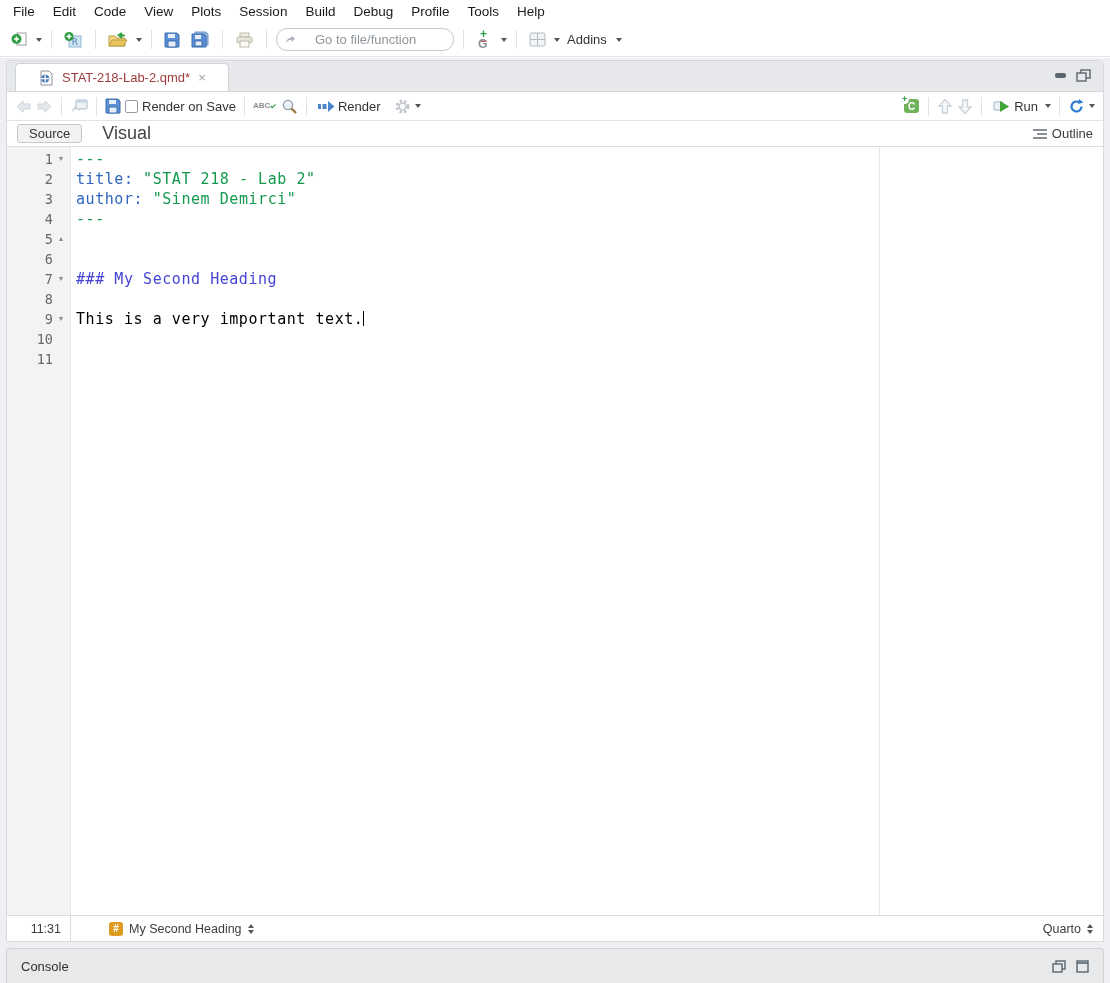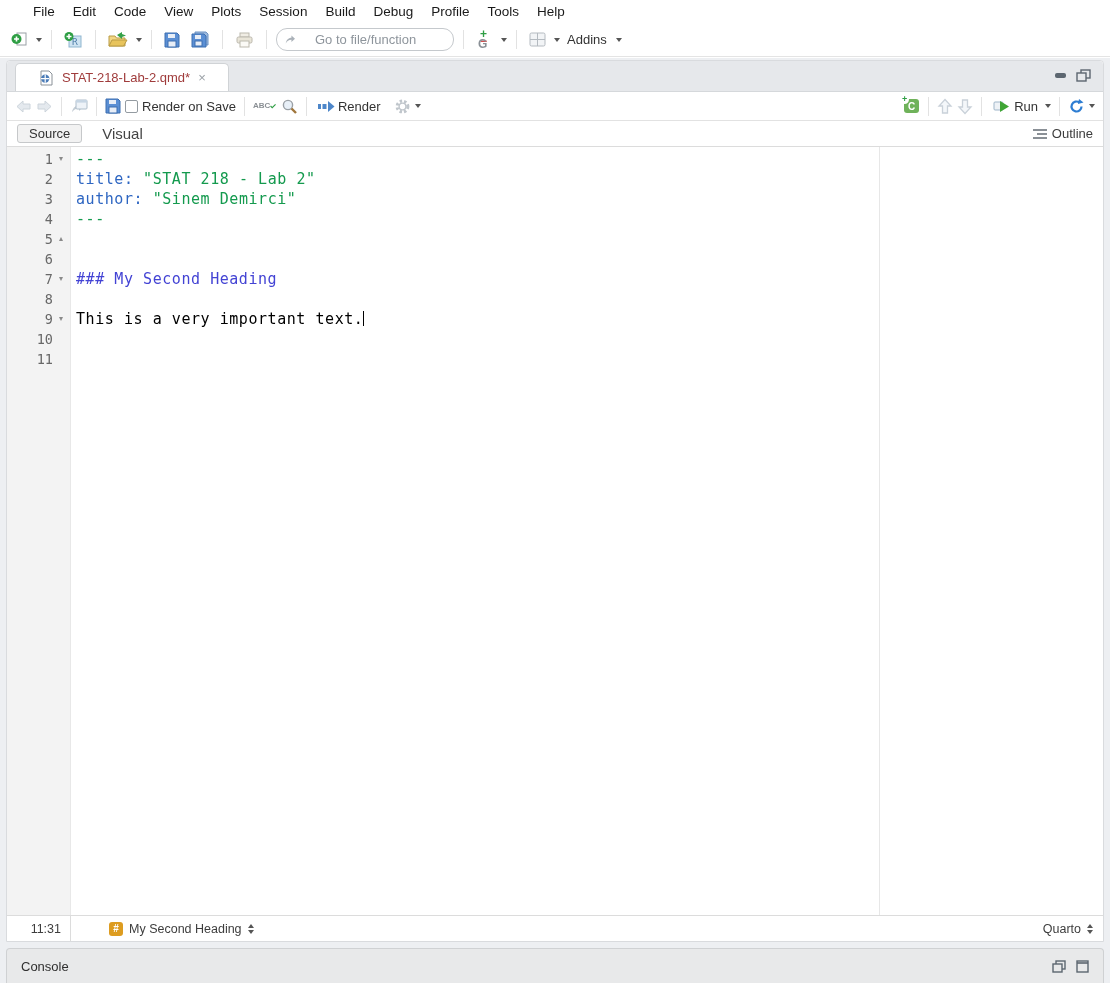--- a/index.html
+++ b/index.html
@@ -1,19 +1,19 @@
 <!DOCTYPE html>
 <html><head>
 <meta charset="utf-8">
 <style>
   * { margin:0; padding:0; box-sizing:border-box; }
   html,body { width:1110px; height:983px; background:#fff; font-family:"Liberation Sans", sans-serif; overflow:hidden; position:relative; }
 
   
-  .menubar { position:absolute; top:0; left:0; right:0; height:23px; display:flex; align-items:center; padding-left:24px; background:#fff; }
+  .menubar { position:absolute; top:0; left:0; right:0; height:23px; display:flex; align-items:center; padding-left:4px; background:#fff; }
   .menu-item { padding:2px 9px; font-size:13.5px; color:#1a1a1a; cursor:default; }
 
   
   .toolbar-main { position:absolute; top:23px; left:0; right:0; height:34px; background:#fff; border-bottom:1px solid #e4e4e4; display:flex; align-items:center; padding-left:8px; gap:5px; }
   .tb-btn { display:flex; align-items:center; gap:3px; padding:3px 3px; border-radius:3px; }
   .divider { width:1px; height:19px; background:#e2e2e2; margin:0 4px; }
   .caret { width:0; height:0; border-left:3.5px solid transparent; border-right:3.5px solid transparent; border-top:4px solid #555; display:inline-block; }
   .goto-box { display:flex; align-items:center; width:178px; height:23px; border:1px solid #c5c9cd; border-radius:11px; padding:0 8px; gap:20px; background:#fff; }
   .goto-box input { border:none; outline:none; font-size:13px; color:#444; width:130px; font-family:"Liberation Sans",sans-serif; background:transparent; }
   .goto-box input::placeholder { color:#8e959c; }
@@ -41,21 +41,21 @@
 
   
   .ed-toolbar { height:29px; border-bottom:1px solid #e2e2e2; display:flex; align-items:center; padding:0 8px; gap:4px; }
   .ed-toolbar .spacer { flex:1; }
   .label13 { font-size:13px; color:#333; }
   .checkbox { width:13px; height:13px; border:1px solid #949ba1; border-radius:2px; background:#fff; }
 
   
   .mode-bar { height:26px; border-bottom:1px solid #dcdcdc; display:flex; align-items:center; padding:0 10px; gap:14px; }
   .mode-btn { font-size:13px; color:#333; padding:1px 11px; border:1px solid #c6c8ca; border-radius:3px; background:#f2f2f2; }
-  .mode-plain { font-size:15px; color:#444; padding:1px 6px; }
+  .mode-plain { font-size:18px; color:#444; padding:1px 6px; }
   .outline-btn { margin-left:auto; display:flex; align-items:center; gap:5px; font-size:13px; color:#3c3c3c; }
   .outline-icon { display:flex; flex-direction:column; gap:2px; align-items:flex-end; }
   .outline-icon i { display:block; height:2px; background:#8a9096; }
   .outline-icon i:nth-child(1){width:14px;} .outline-icon i:nth-child(2){width:10px;} .outline-icon i:nth-child(3){width:14px;}
 
   
   .code-wrap { flex:1; display:flex; position:relative; overflow:hidden; }
   .gutter { width:64px; background:#f3f3f3; border-right:1px solid #e8e8e8; padding-top:2px; }
   .gut-line { height:20px; display:flex; align-items:center; }
   .lnum { width:46px; text-align:right; font-family:"DejaVu Sans Mono", monospace; font-size:13.5px; color:#686868; }

